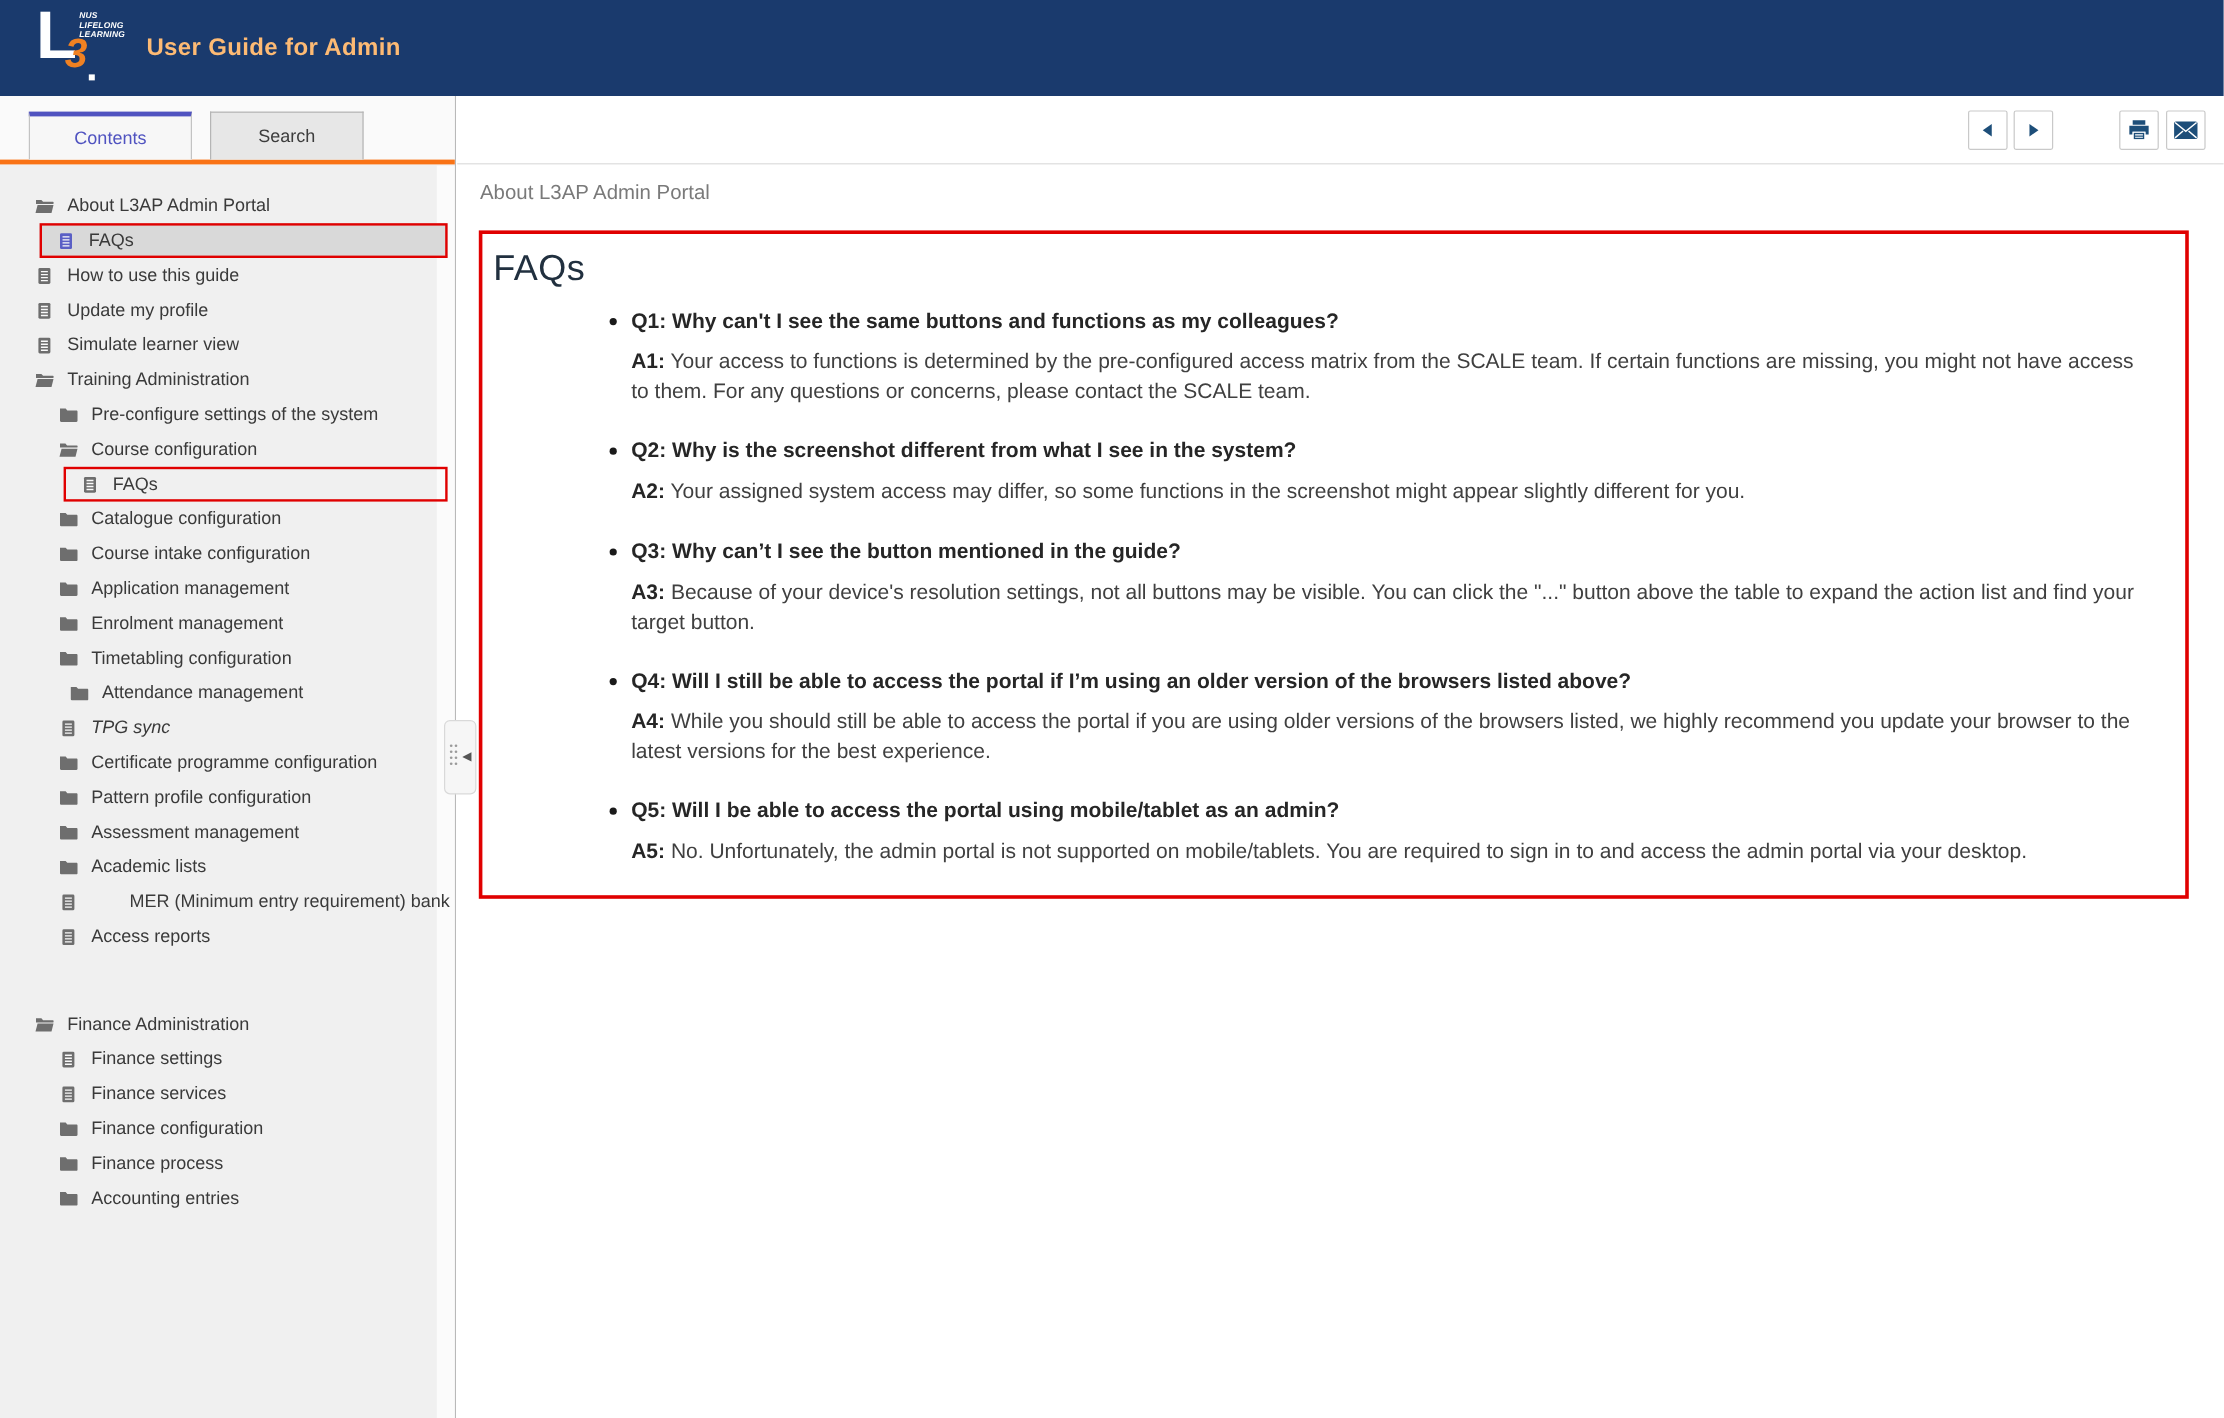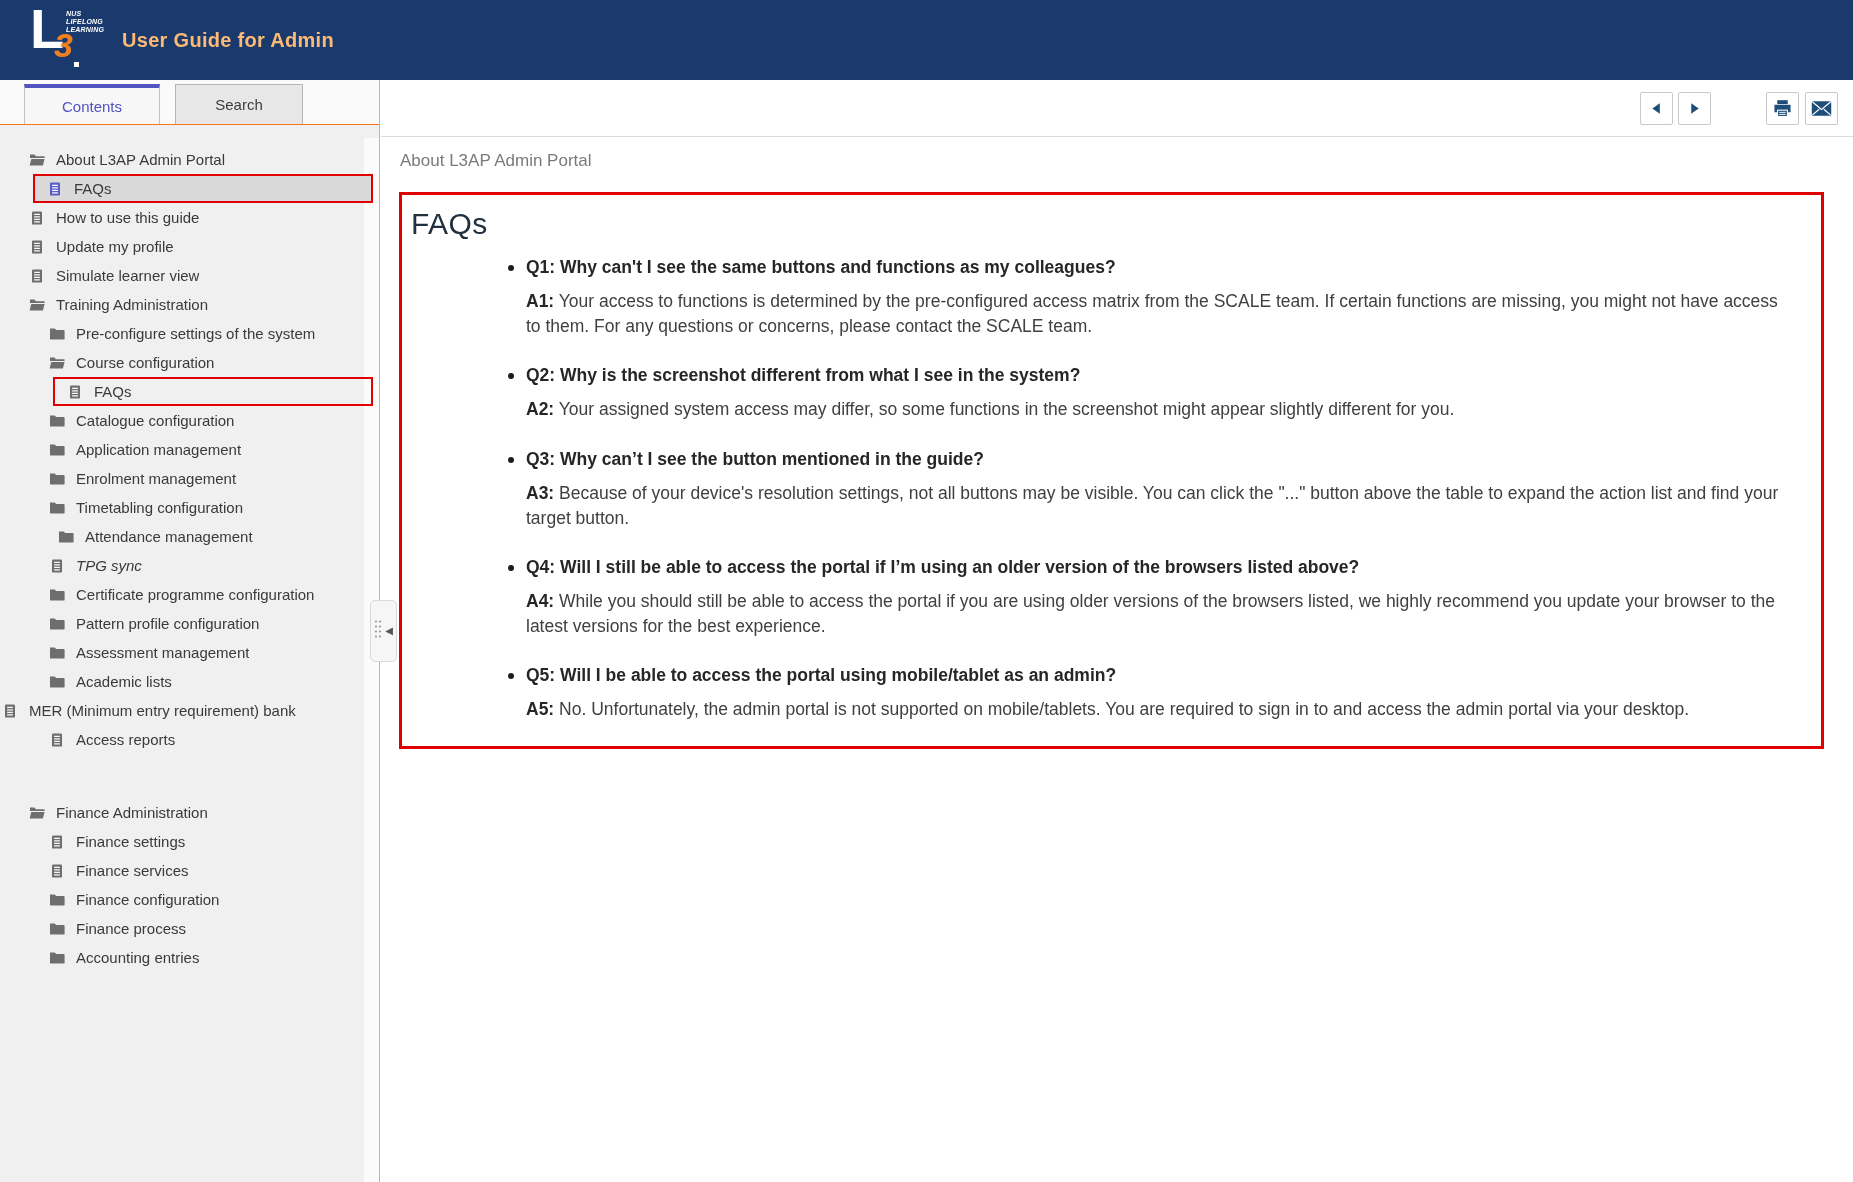--- a/index.html
+++ b/index.html
@@ -19,21 +19,21 @@
   .logo-3 { position:absolute; left:24px; top:20px; color:var(--logo-orange); font-size:34px; font-weight:bold; font-style:italic; }
   .logo-text { position:absolute; left:36px; top:4px; color:#fff; font-size:7px; line-height:8px; font-weight:bold; font-style:italic; letter-spacing:.2px; white-space:nowrap; }
   .logo-dot { position:absolute; left:44px; top:56px; width:5px; height:5px; background:#fff; }
   .app-title { color:#fdba74; font-size:20px; font-weight:700; margin-left:26px; letter-spacing:.3px; }
 
   
   .sidebar {
     position:absolute; left:0; top:80px; width:380px; height:1102px;
     background:var(--sidebar-bg); border-right:1px solid #b9b9b9;
   }
-  .tabstrip { position:relative; height:45px; background:#fafafa; border-bottom:1px solid #f97316; }
+  .tabstrip { position:relative; height:57px; background:#fafafa; border-bottom:4px solid #f97316; }
   .tab { position:absolute; bottom:0; height:40px; display:flex; align-items:center; justify-content:center; font-size:15px; cursor:pointer; }
   .tab-contents {
     left:24px; width:136px; background:#f7f7f7; color:var(--tab-accent);
     border-top:4px solid var(--tab-accent); border-left:1px solid #c3c3c3; border-right:1px solid #c3c3c3;
   }
   .tab-search { left:175px; width:128px; background:#e7e7e7; color:#3d3d3d; border:1px solid #b5b5b5; border-bottom:none; }
   .sidebar-gutter { position:absolute; right:0; top:58px; bottom:0; width:15px; background:#fbfbfb; }
   .tree { position:relative; padding-top:20px; }
   .tree-row { position:relative; height:29px; display:flex; align-items:center; font-size:15px; color:#3a3a3a; border:2px solid transparent; cursor:pointer; white-space:nowrap; }
   .tree-row.annotated { border-color:var(--accent); }
@@ -193,20 +193,28 @@
           </svg>
         </span>
         <span class="tree-label">Catalogue configuration</span>
       </div>
       <div class="tree-row" style="padding-left: 47px;">
         <span class="tree-icon">
           <svg width="16" height="15" viewBox="0 0 16 15">
             <path fill="#6e6e6e" d="M1 2.4h4.7l1.4 1.6h7.6c.5 0 .9.4.9.9v7.8c0 .5-.4.9-.9.9H1.9a.9.9 0 0 1-.9-.9z"></path>
           </svg>
         </span>
+        <span class="tree-label">Course intake configuration</span>
+      </div>
+      <div class="tree-row" style="padding-left: 47px;">
+        <span class="tree-icon">
+          <svg width="16" height="15" viewBox="0 0 16 15">
+            <path fill="#6e6e6e" d="M1 2.4h4.7l1.4 1.6h7.6c.5 0 .9.4.9.9v7.8c0 .5-.4.9-.9.9H1.9a.9.9 0 0 1-.9-.9z"></path>
+          </svg>
+        </span>
         <span class="tree-label">Application management</span>
       </div>
       <div class="tree-row" style="padding-left: 47px;">
         <span class="tree-icon">
           <svg width="16" height="15" viewBox="0 0 16 15">
             <path fill="#6e6e6e" d="M1 2.4h4.7l1.4 1.6h7.6c.5 0 .9.4.9.9v7.8c0 .5-.4.9-.9.9H1.9a.9.9 0 0 1-.9-.9z"></path>
           </svg>
         </span>
         <span class="tree-label">Enrolment management</span>
       </div>
@@ -260,21 +268,21 @@
         <span class="tree-label">Assessment management</span>
       </div>
       <div class="tree-row" style="padding-left: 47px;">
         <span class="tree-icon">
           <svg width="16" height="15" viewBox="0 0 16 15">
             <path fill="#6e6e6e" d="M1 2.4h4.7l1.4 1.6h7.6c.5 0 .9.4.9.9v7.8c0 .5-.4.9-.9.9H1.9a.9.9 0 0 1-.9-.9z"></path>
           </svg>
         </span>
         <span class="tree-label">Academic lists</span>
       </div>
-      <div class="tree-row" style="">
+      <div class="tree-row" style="padding-left: 47px; gap: 32px;">
         <span class="tree-icon">
           <svg width="16" height="16" viewBox="0 0 16 16">
             <rect x="3" y="1.4" width="10" height="13.2" rx="1.2" fill="#6e6e6e"></rect>
             <path d="M5.1 4.4h5.8M5.1 6.9h5.8M5.1 9.4h5.8M5.1 11.9h5.8" stroke="#fafafa" stroke-width="1.15" fill="none"></path>
           </svg>
         </span>
         <span class="tree-label">MER (Minimum entry requirement) bank</span>
       </div>
       <div class="tree-row" style="padding-left: 47px;">
         <span class="tree-icon">

